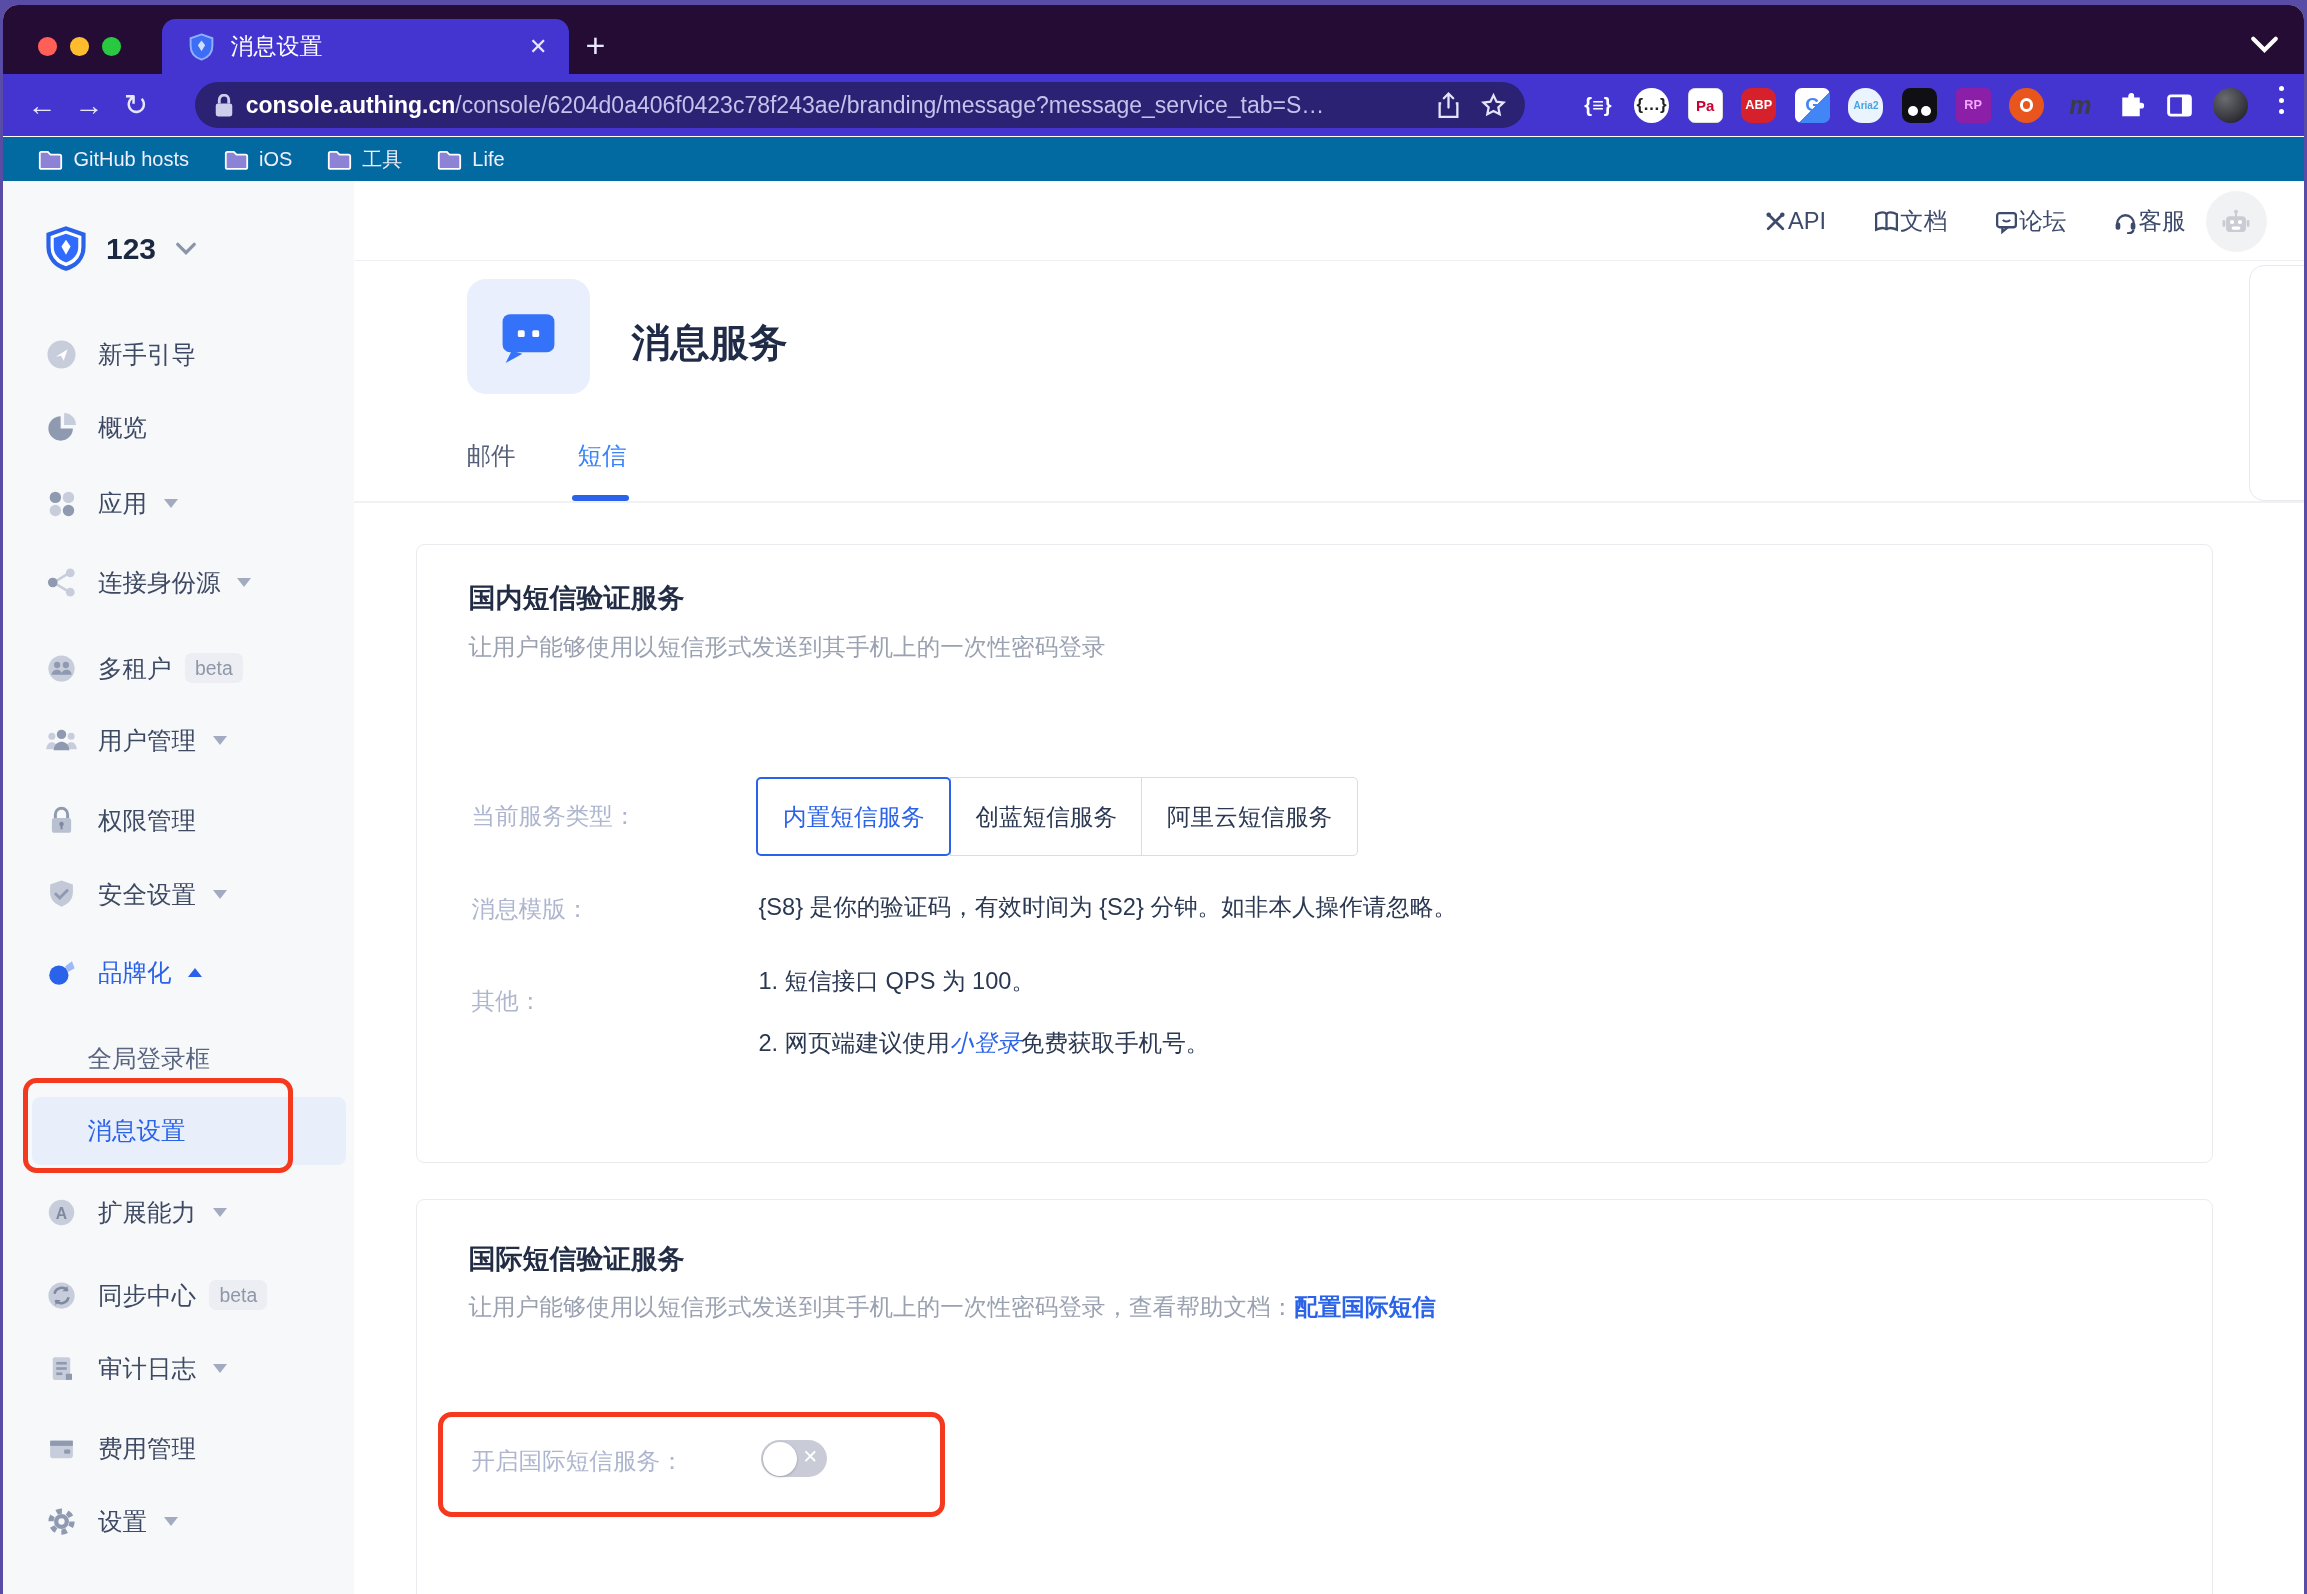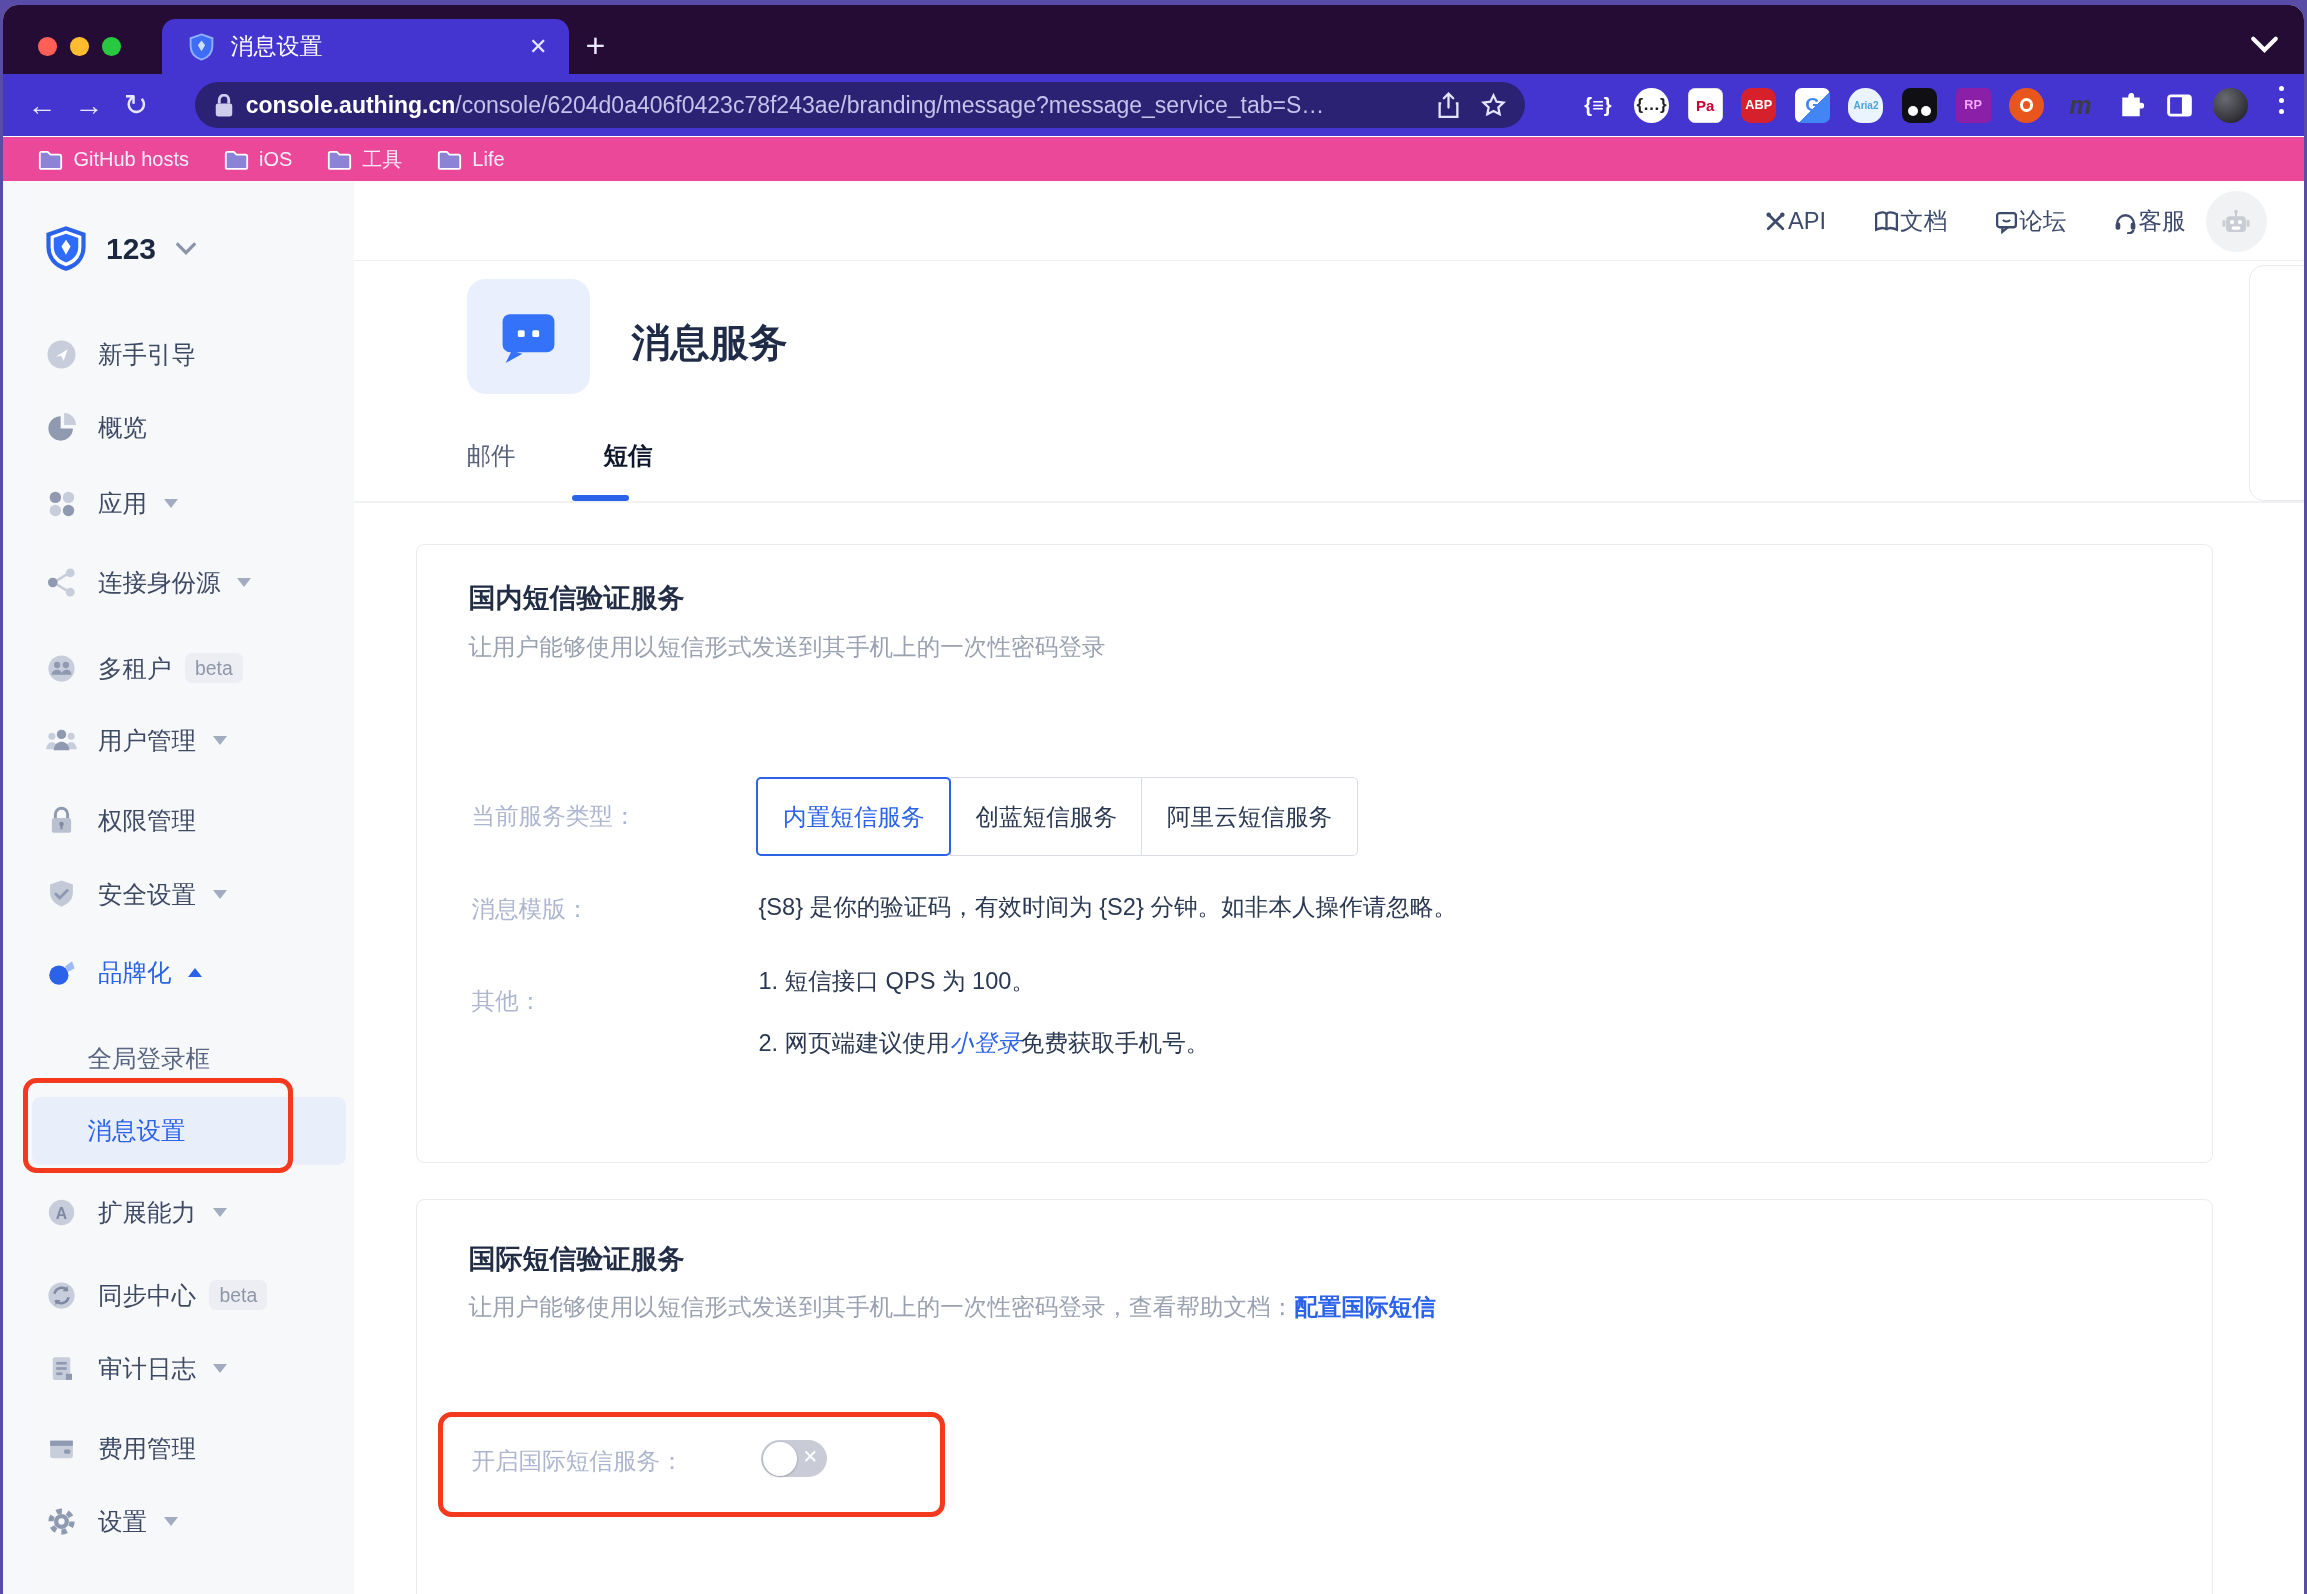--- a/index.html
+++ b/index.html
@@ -23,21 +23,21 @@
   #toolbar { position:absolute; left:0; right:0; top:69px; height:62px; background:#4435d1;
     display:flex; align-items:center; }
   .navbtn { color:rgba(255,255,255,.88); font-size:29px; width:47px; text-align:center; }
   #urlpill { position:absolute; left:192px; top:8.4px; width:1330px; height:46px;
     background:#2c2274; border-radius:23px; display:flex; align-items:center; padding:0 18.6px; }
   #urlpill .host { color:#ffffff; font-weight:700; font-size:23px; margin-left:11.8px; white-space:nowrap; }
   #urlpill .path { color:#c5c2ec; font-size:23px; white-space:nowrap; overflow:hidden; flex:1; }
   #extensions { position:absolute; right:56px; top:7.6px; height:47px; display:flex; align-items:center; gap:18.6px; }
   .ext { width:35px; height:35px; display:flex; align-items:center; justify-content:center;
     font-size:17px; font-weight:700; border-radius:6.8px; }
-  #bookmarksbar { position:absolute; left:0; right:0; top:132px; height:45px; background:#ec4899;
+  #bookmarksbar { position:absolute; left:0; right:0; top:132px; height:45px; background:#0369a1;
     display:flex; align-items:center; color:#f1effc; font-size:20px; }
   .bm { display:flex; align-items:center; gap:10px; margin-left:35px; }
 
   
   #app { position:absolute; left:0; right:0; top:176px; bottom:0; background:#fff; }
   #sidebar { position:absolute; left:0; top:0; bottom:0; width:351px; background:#f7f8fa; }
   #appheader { position:absolute; left:351px; right:0; top:0; height:80px; background:#fff;
     border-bottom:1.7px solid #edeff2; }
 
   .side-item { position:absolute; left:0; width:351px; height:52px; display:flex;
@@ -421,21 +421,21 @@
       <svg width="61" height="56" viewBox="0 0 40 36">
         <rect x="3" y="3" width="34" height="25" rx="5" fill="#3572fa"></rect>
         <path d="M9 27l-4 8 11-6z" fill="#3572fa"></path>
         <rect x="13" y="13.5" width="4.5" height="4.5" rx="1" fill="#fff"></rect>
         <rect x="22.5" y="13.5" width="4.5" height="4.5" rx="1" fill="#fff"></rect>
       </svg>
     </div>
     <div id="page-title">消息服务</div>
 
     <div class="pagetab" style="left:463px;color:#566079">邮件</div>
-    <div class="pagetab" style="left:600px;color:#0f172a;font-weight:700">短信</div>
+    <div class="pagetab" style="left:574px;color:#3b82f6;font-weight:400">短信</div>
     <div id="tab-underline"></div>
     <div id="tabs-divider"></div>
 
     <div class="card" style="top:363px;height:619px">
       <div class="card-title" style="top:35px">国内短信验证服务</div>
       <div class="card-sub" style="top:86px">让用户能够使用以短信形式发送到其手机上的一次性密码登录</div>
 
       <div class="form-label" style="top:255px">当前服务类型：</div>
       <div id="segmented">
         <div class="segbtn first selected" style="width:195px">内置短信服务</div>

